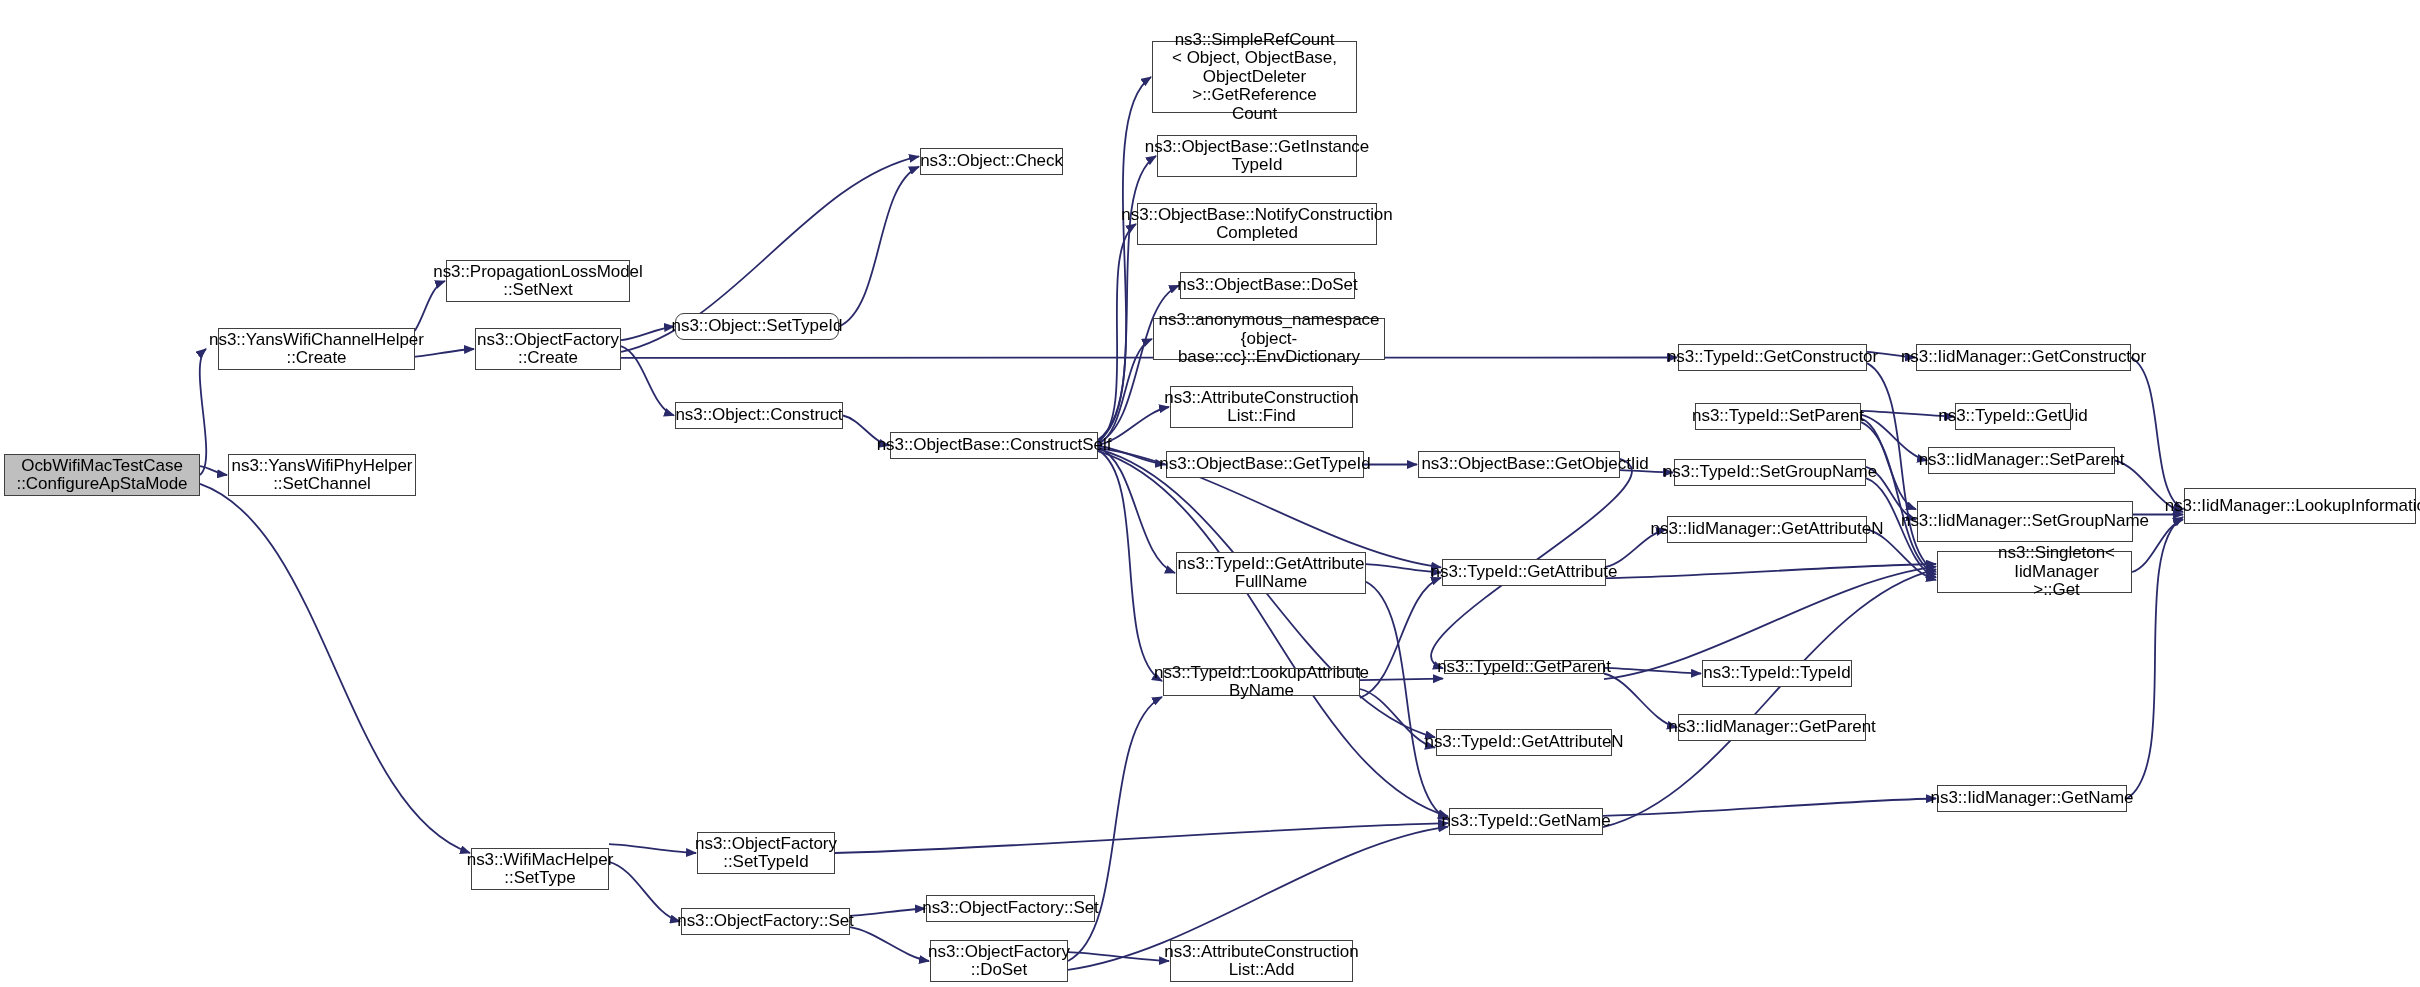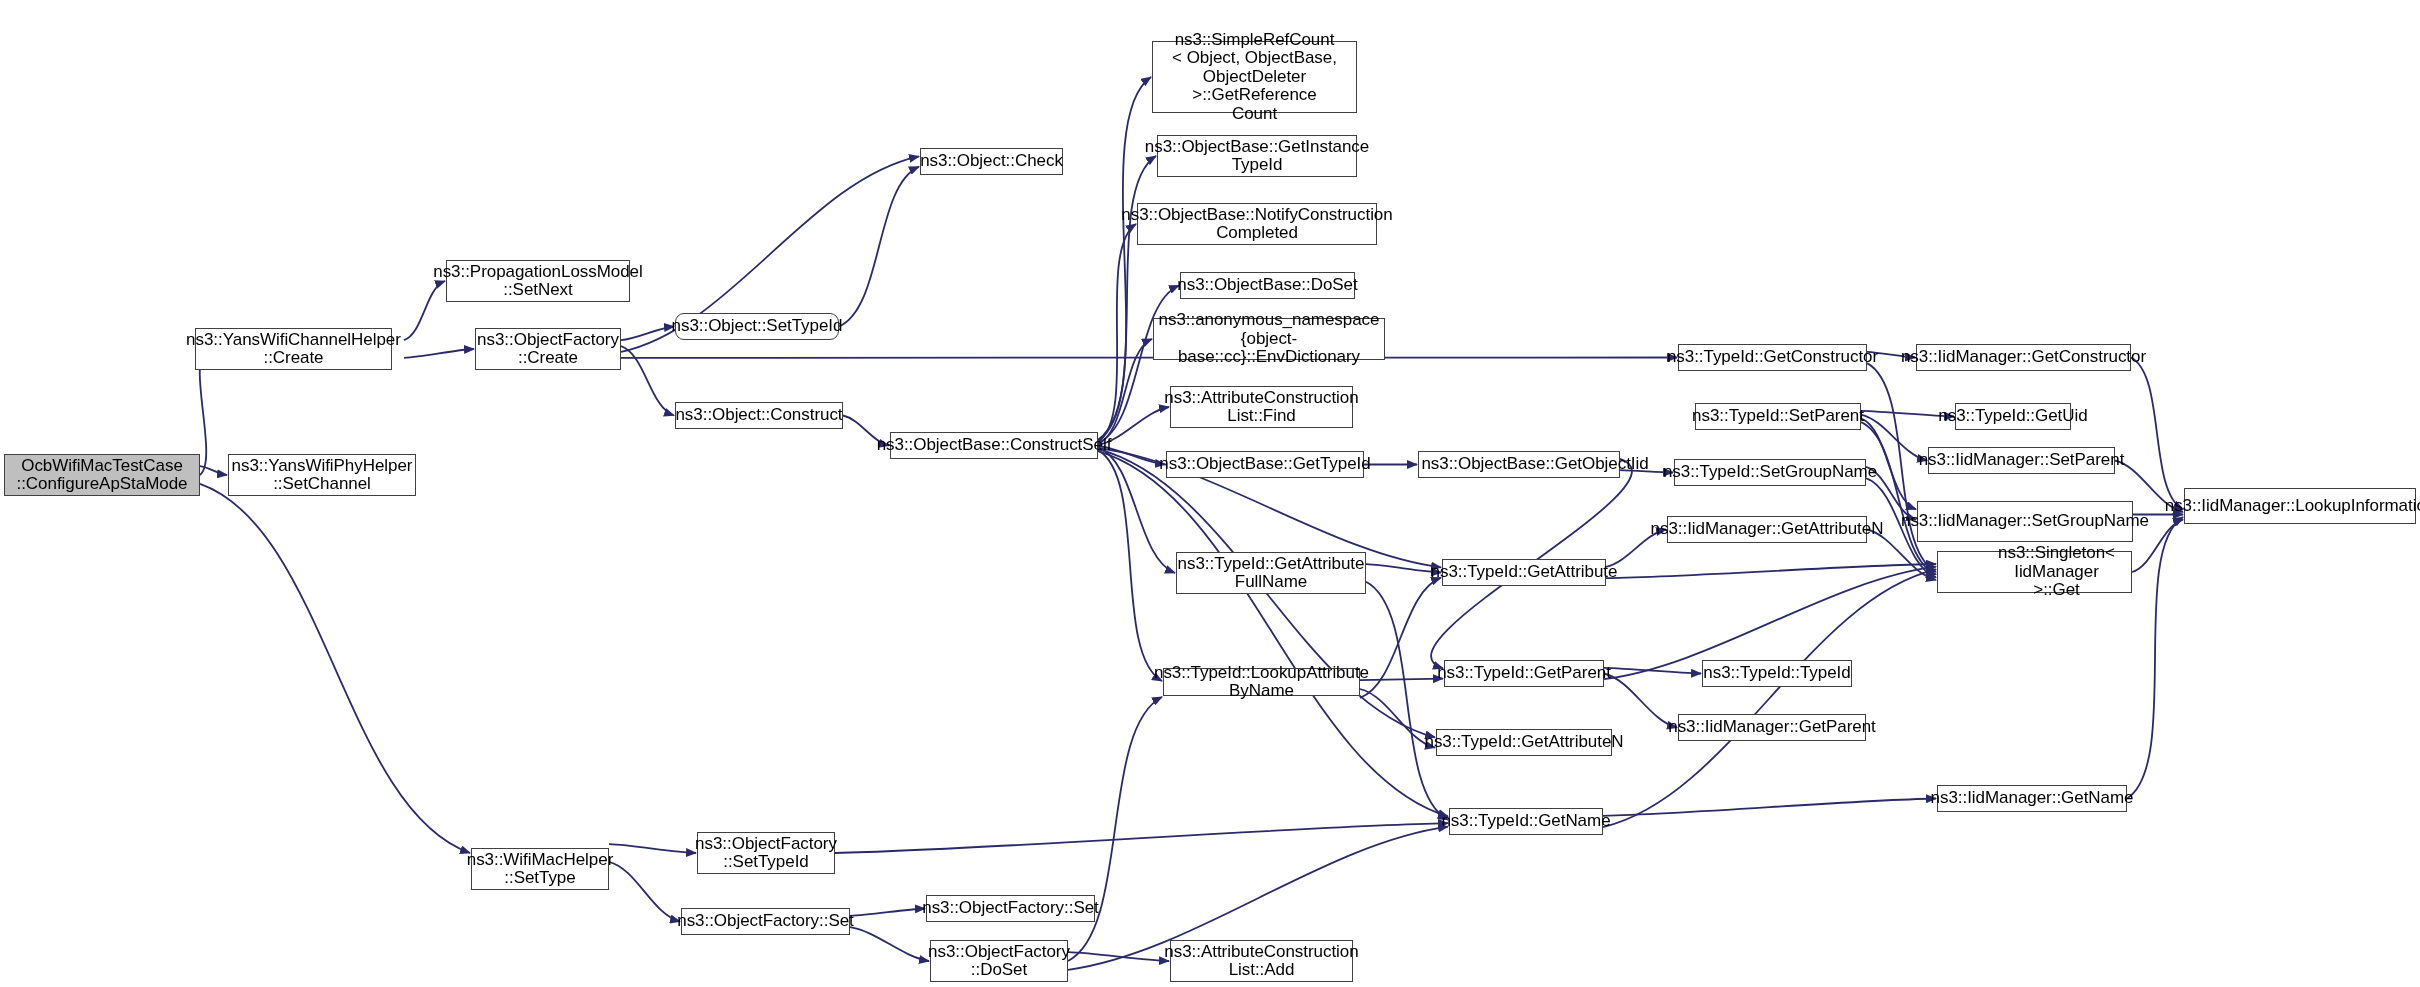--- a/index.html
+++ b/index.html
@@ -114,21 +114,21 @@
         <path d="M1068,952.18 C1097.382048,953.2384 1139.617952,959.9416 1169,961" marker-end="url(#arrow)"></path>
         <path d="M1068,961 C1130.238328,929.3176 1099.761672,728.6624 1162,696.98" marker-end="url(#arrow)"></path>
         <path d="M1068,969.82 C1193.551116,952.6372 1322.448884,843.8128 1448,826.63" marker-end="url(#arrow)"></path>
       </g>
   </svg>
   <div id="node-layer">
       <div class="node root" style="left: 4px; top: 454px; width: 196px; height: 42px;">OcbWifiMacTestCase
 ::ConfigureApStaMode</div>
       <div class="node" style="left: 228px; top: 454px; width: 188px; height: 42px;">ns3::YansWifiPhyHelper
 ::SetChannel</div>
-      <div class="node" style="left: 195px; top: 328px; width: 197px; height: 42px;">ns3::YansWifiChannelHelper
+      <div class="node" style="left: 218px; top: 328px; width: 197px; height: 42px;">ns3::YansWifiChannelHelper
 ::Create</div>
       <div class="node" style="left: 446px; top: 260px; width: 184px; height: 42px;">ns3::PropagationLossModel
 ::SetNext</div>
       <div class="node" style="left: 475px; top: 328px; width: 146px; height: 42px;">ns3::ObjectFactory
 ::Create</div>
       <div class="node" style="left: 675px; top: 313px; width: 164px; height: 27px; border-radius: 9px;">ns3::Object::SetTypeId</div>
       <div class="node" style="left: 675px; top: 402px; width: 168px; height: 27px;">ns3::Object::Construct</div>
       <div class="node" style="left: 920px; top: 148px; width: 143px; height: 27px;">ns3::Object::Check</div>
       <div class="node" style="left: 890px; top: 432px; width: 208px; height: 27px;">ns3::ObjectBase::ConstructSelf</div>
       <div class="node" style="left: 1152px; top: 41px; width: 205px; height: 72px;">ns3::SimpleRefCount
@@ -144,21 +144,21 @@
 {object-base::cc}::EnvDictionary</div>
       <div class="node" style="left: 1170px; top: 386px; width: 183px; height: 42px;">ns3::AttributeConstruction
 List::Find</div>
       <div class="node" style="left: 1166px; top: 451px; width: 198px; height: 27px;">ns3::ObjectBase::GetTypeId</div>
       <div class="node" style="left: 1176px; top: 552px; width: 190px; height: 42px;">ns3::TypeId::GetAttribute
 FullName</div>
       <div class="node" style="left: 1163px; top: 668px; width: 197px; height: 28px; text-align: center;">ns3::TypeId::LookupAttribute
 ByName</div>
       <div class="node" style="left: 1418px; top: 451px; width: 202px; height: 27px; padding-left: 32px;">ns3::ObjectBase::GetObjectIid</div>
       <div class="node" style="left: 1442px; top: 559px; width: 164px; height: 27px;">ns3::TypeId::GetAttribute</div>
-      <div class="node" style="left: 1444px; top: 660px; width: 160px; height: 27px;">ns3::TypeId::GetParent</div>
+      <div class="node" style="left: 1444px; top: 660px; width: 160px; height: 14px;">ns3::TypeId::GetParent</div>
       <div class="node" style="left: 1436px; top: 729px; width: 176px; height: 27px;">ns3::TypeId::GetAttributeN</div>
       <div class="node" style="left: 1449px; top: 808px; width: 154px; height: 27px;">ns3::TypeId::GetName</div>
       <div class="node" style="left: 1678px; top: 344px; width: 189px; height: 27px;">ns3::TypeId::GetConstructor</div>
       <div class="node" style="left: 1695px; top: 403px; width: 166px; height: 27px;">ns3::TypeId::SetParent</div>
       <div class="node" style="left: 1674px; top: 459px; width: 192px; height: 27px;">ns3::TypeId::SetGroupName</div>
       <div class="node" style="left: 1667px; top: 516px; width: 200px; height: 27px;">ns3::IidManager::GetAttributeN</div>
       <div class="node" style="left: 1702px; top: 660px; width: 150px; height: 27px;">ns3::TypeId::TypeId</div>
       <div class="node" style="left: 1678px; top: 714px; width: 188px; height: 27px;">ns3::IidManager::GetParent</div>
       <div class="node" style="left: 1916px; top: 344px; width: 215px; height: 27px;">ns3::IidManager::GetConstructor</div>
       <div class="node" style="left: 1955px; top: 403px; width: 116px; height: 27px;">ns3::TypeId::GetUid</div>

